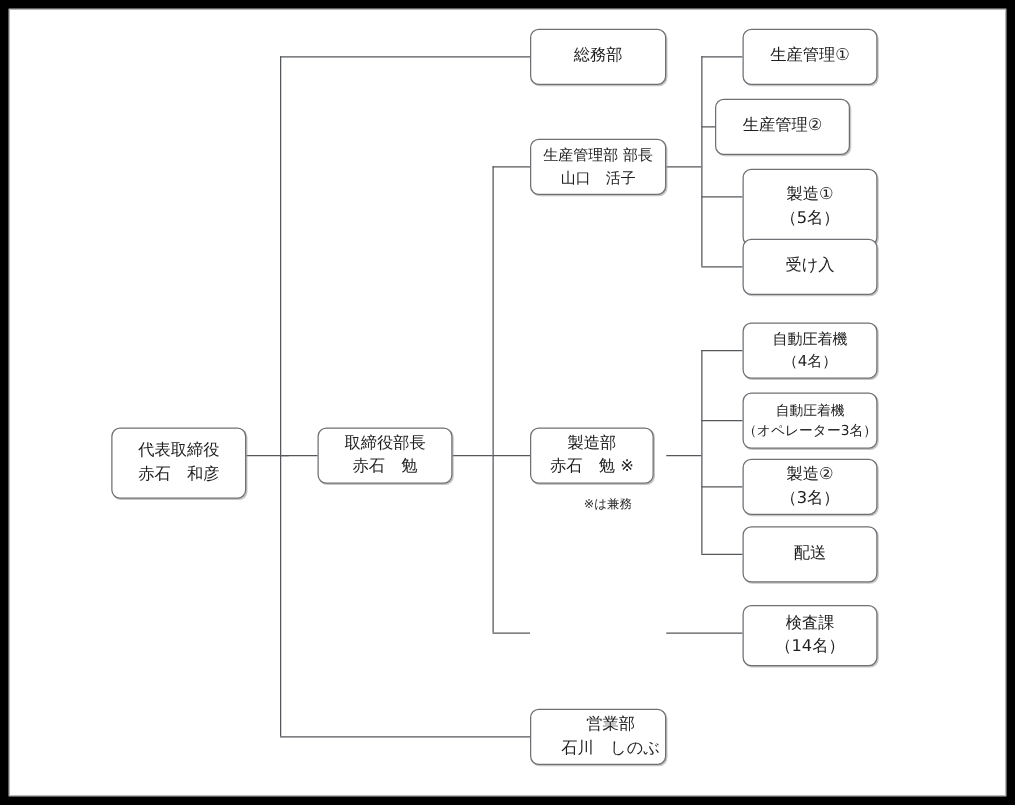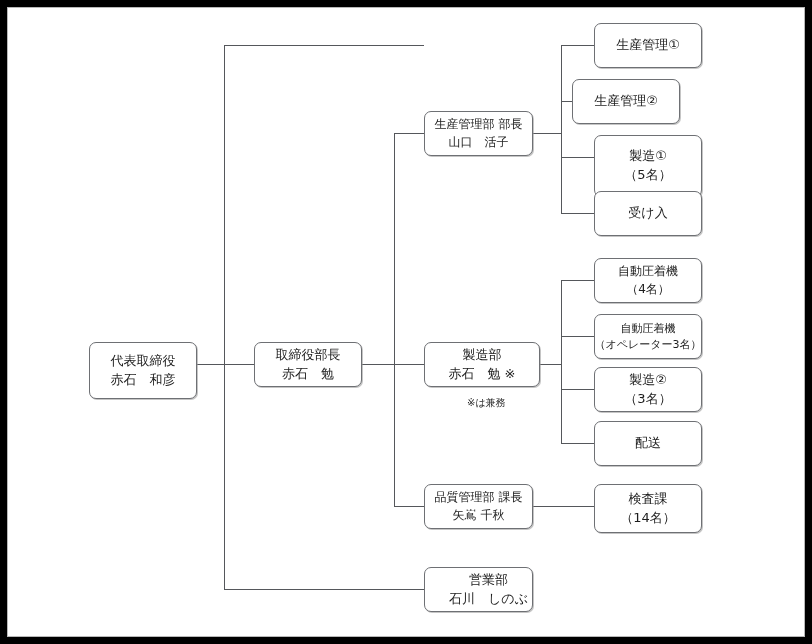--- a/index.html
+++ b/index.html
@@ -116,37 +116,36 @@
     <div class="node t13" style="left:81px; top:334px; width:108px; height:57px;">
       <span class="l1">代表取締役</span>
       <span class="l2">赤石　和彦</span>
     </div>
 
     <div class="node t13" style="left:246px; top:334px; width:108px; height:45px;">
       <span class="l1">取締役部長</span>
       <span class="l2">赤石　勉</span>
     </div>
 
+    <div class="node t13" style="left:416px; top:15px; width:109px; height:45px;">
+      <span class="l1">総務部</span>
+    </div>
 
     <div class="node t12" style="left:416px; top:103px; width:109px; height:45px;">
       <span class="l1">生産管理部 部長</span>
       <span class="l2">山口　活子</span>
     </div>
 
-    <div class="node t13" style="left:416px; top:334px; width:116px; height:45px;">
+    <div class="node t13" style="left:416px; top:334px; width:99px; height:45px;">
       <span class="l1">製造部</span>
       <span class="l2">赤石　勉 ※</span>
     </div>
 
     <div class="note" style="left:459px; top:388px;">※は兼務</div>
 
-    <div class="node t12" style="left:416px; top:476px; width:109px; height:45px;">
-      <span class="l1">品質管理部 課長</span>
-      <span class="l2">矢嶌 千秋</span>
-    </div>
 
     <div class="node t13" style="left:416px; top:559px; width:109px; height:45px;padding-left:20px;">
       <span class="l1">営業部</span>
       <span class="l2">石川　しのぶ</span>
     </div>
 
     <div class="node t13" style="left:586px; top:15px; width:108px; height:45px;">
       <span class="l1">生産管理①</span>
     </div>
 

